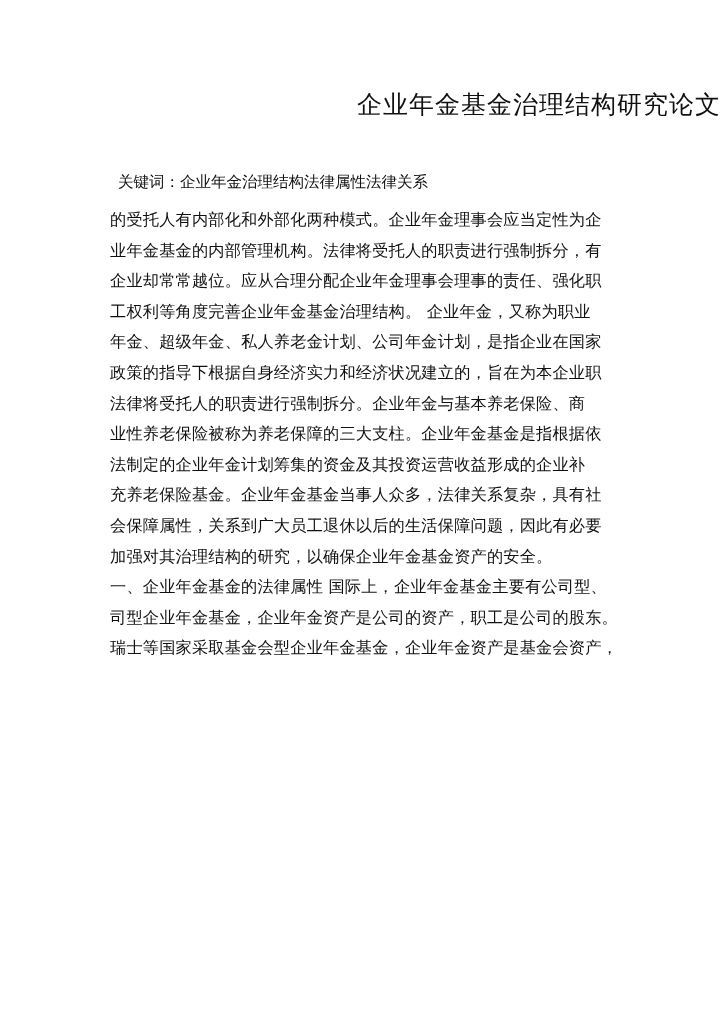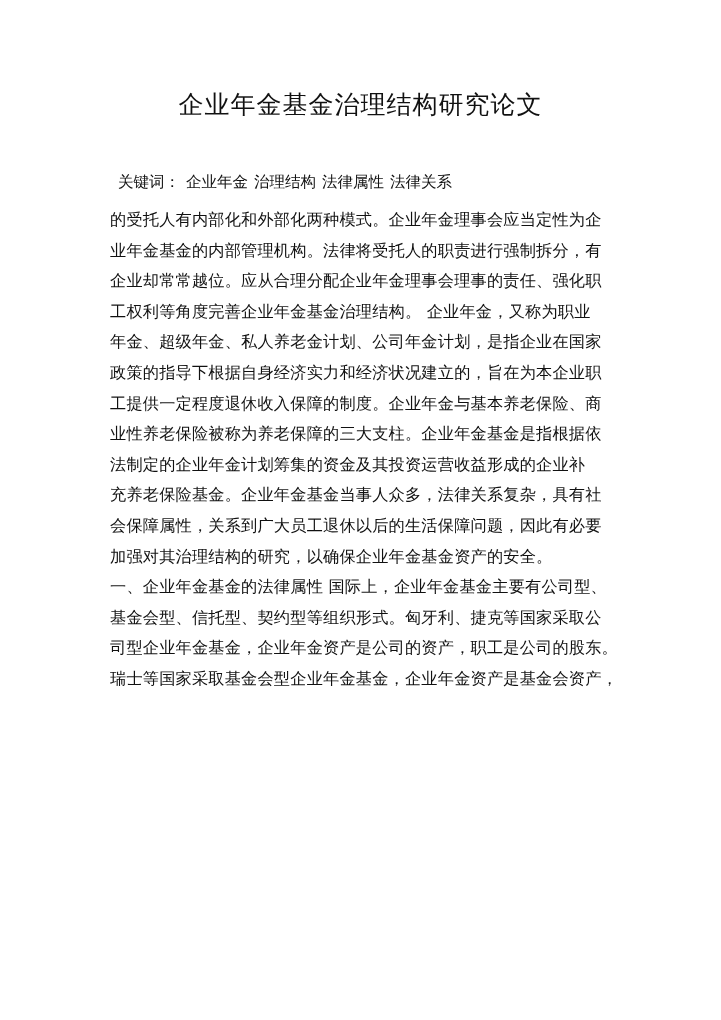--- a/index.html
+++ b/index.html
@@ -1,44 +1,43 @@
 <!DOCTYPE html>
 <html><head>
 <meta charset="utf-8">
 <style>
   html, body { margin:0; padding:0; background:#ffffff; }
   body { width:721px; height:1020px; position:relative; overflow:hidden;
          font-family: "DejaVu Serif", "Liberation Serif", serif; color:#111; }
-  .title { position:absolute; left:0; width:721px; top:88px; text-align:center;
+  .title { position:absolute; left:0; width:721px; top:88px; text-align:right;
            font-size:25px; letter-spacing:1px; color:#111; white-space:nowrap; }
   .keywords { position:absolute; left:118px; top:172px; font-size:15.5px; white-space:nowrap; }
-  .kw-term { margin-left:6px; }
+  .kw-term { margin-left:0; }
   .body-text { position:absolute; left:110px; top:205px; width:510px; }
   .line { height:30.6px; line-height:30.6px; font-size:16.2px; white-space:nowrap;
           letter-spacing:0.2px; }
 </style>
 </head>
 <body>
 
 <div class="title">企业年金基金治理结构研究论文</div>
 
 <div class="keywords">
   <span>关键词：</span><span class="kw-term">企业年金</span><span class="kw-term">治理结构</span><span class="kw-term">法律属性</span><span class="kw-term">法律关系</span>
 </div>
 
 <div class="body-text">
   <div class="line">的受托人有内部化和外部化两种模式。企业年金理事会应当定性为企</div>
   <div class="line">业年金基金的内部管理机构。法律将受托人的职责进行强制拆分，有</div>
   <div class="line">企业却常常越位。应从合理分配企业年金理事会理事的责任、强化职</div>
   <div class="line">工权利等角度完善企业年金基金治理结构。 企业年金，又称为职业</div>
   <div class="line">年金、超级年金、私人养老金计划、公司年金计划，是指企业在国家</div>
   <div class="line">政策的指导下根据自身经济实力和经济状况建立的，旨在为本企业职</div>
-  <div class="line">工提供一定程度退休收入保障的制度。企业年金与基本养老保险、商</div>
+  <div class="line">法律将受托人的职责进行强制拆分。企业年金与基本养老保险、商</div>
   <div class="line">业性养老保险被称为养老保障的三大支柱。企业年金基金是指根据依</div>
   <div class="line">法制定的企业年金计划筹集的资金及其投资运营收益形成的企业补</div>
   <div class="line">充养老保险基金。企业年金基金当事人众多，法律关系复杂，具有社</div>
   <div class="line">会保障属性，关系到广大员工退休以后的生活保障问题，因此有必要</div>
   <div class="line">加强对其治理结构的研究，以确保企业年金基金资产的安全。</div>
   <div class="line">一、企业年金基金的法律属性 国际上，企业年金基金主要有公司型、</div>
-  <div class="line">基金会型、信托型、契约型等组织形式。匈牙利、捷克等国家采取公</div>
   <div class="line">司型企业年金基金，企业年金资产是公司的资产，职工是公司的股东。</div>
   <div class="line">瑞士等国家采取基金会型企业年金基金，企业年金资产是基金会资产，</div>
 </div>
 
 </body></html>

